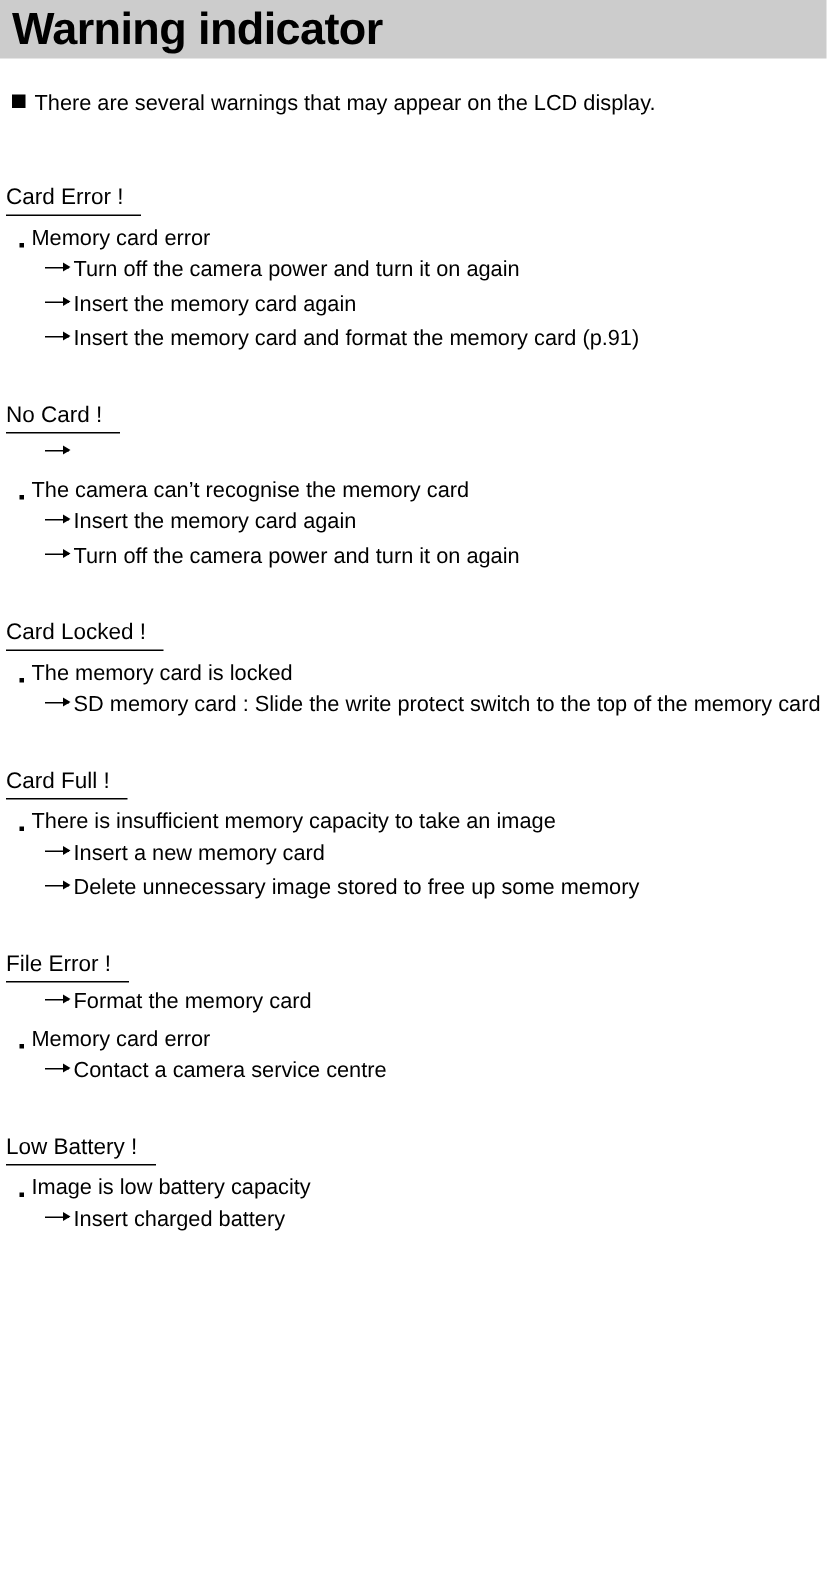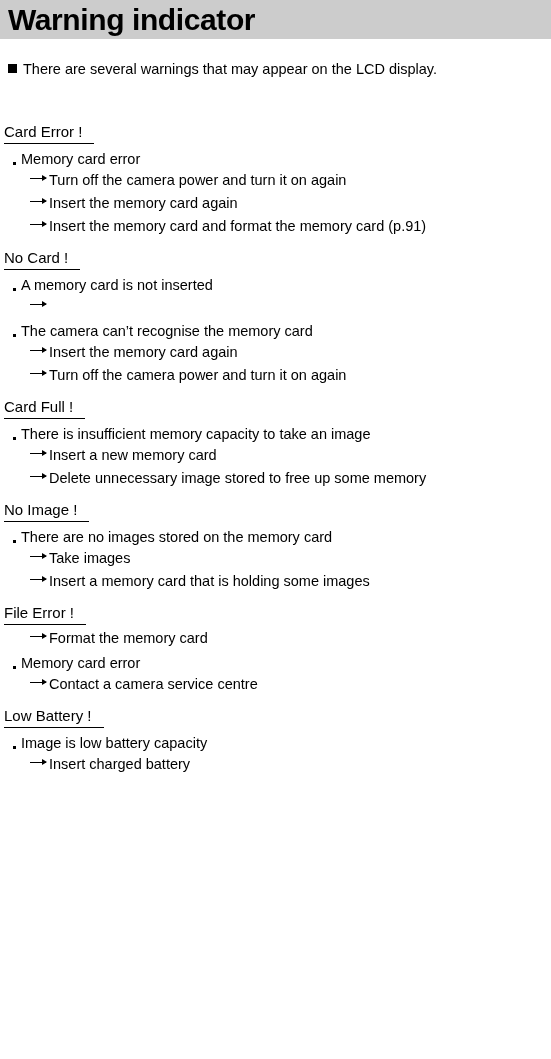--- a/index.html
+++ b/index.html
@@ -66,21 +66,21 @@
     position: absolute;
     left: 0;
     top: 122px;
     width: 551px;
   }
 
   .section {
     position: relative;
   }
   .section + .section {
-    margin-top: 10px;
+    margin-top: 29px;
   }
 
   .sec-heading {
     font-size: 15px;
     line-height: 20px;
     margin: 0 0 2px 4px;
     display: inline-block;
     border-bottom: 1.4px solid #000;
     padding: 0 12px 1px 0;
     white-space: nowrap;
@@ -180,54 +180,48 @@
       </div><div class="fix-row">
         <span class="arrow"></span>
         <span class="fix-text">Turn off the camera power and turn it on again</span>
       </div><div class="fix-row">
         <span class="arrow"></span>
         <span class="fix-text">Insert the memory card again</span>
       </div><div class="fix-row">
         <span class="arrow"></span>
         <span class="fix-text">Insert the memory card and format the memory card (p.91)</span>
       </div></div>
-    <div class="section"><div class="sec-heading">No Card !</div><div class="cause-row">
-        <span class="dot-bullet"></span>
-        <span class="cause-text">A memory card is not inserted</span>
-      </div><div class="fix-row">
+    <div class="section"><div class="sec-heading">No Card !</div><div class="fix-row">
         <span class="arrow"></span>
       </div><div class="cause-row">
         <span class="dot-bullet"></span>
         <span class="cause-text">The camera can’t recognise the memory card</span>
       </div><div class="fix-row">
         <span class="arrow"></span>
         <span class="fix-text">Insert the memory card again</span>
       </div><div class="fix-row">
         <span class="arrow"></span>
         <span class="fix-text">Turn off the camera power and turn it on again</span>
       </div></div>
+    <div class="section"><div class="sec-heading">Card Locked !</div><div class="cause-row">
+        <span class="dot-bullet"></span>
+        <span class="cause-text">The memory card is locked</span>
+      </div><div class="fix-row">
+        <span class="arrow"></span>
+        <span class="fix-text">SD memory card : Slide the write protect switch to the top of the memory card</span>
+      </div></div>
     <div class="section"><div class="sec-heading">Card Full !</div><div class="cause-row">
         <span class="dot-bullet"></span>
         <span class="cause-text">There is insufficient memory capacity to take an image</span>
       </div><div class="fix-row">
         <span class="arrow"></span>
         <span class="fix-text">Insert a new memory card</span>
       </div><div class="fix-row">
         <span class="arrow"></span>
         <span class="fix-text">Delete unnecessary image stored to free up some memory</span>
-      </div></div>
-    <div class="section"><div class="sec-heading">No Image !</div><div class="cause-row">
-        <span class="dot-bullet"></span>
-        <span class="cause-text">There are no images stored on the memory card</span>
-      </div><div class="fix-row">
-        <span class="arrow"></span>
-        <span class="fix-text">Take images</span>
-      </div><div class="fix-row">
-        <span class="arrow"></span>
-        <span class="fix-text">Insert a memory card that is holding some images</span>
       </div></div>
     <div class="section"><div class="sec-heading">File Error !</div><div class="fix-row">
         <span class="arrow"></span>
         <span class="fix-text">Format the memory card</span>
       </div><div class="cause-row">
         <span class="dot-bullet"></span>
         <span class="cause-text">Memory card error</span>
       </div><div class="fix-row">
         <span class="arrow"></span>
         <span class="fix-text">Contact a camera service centre</span>

